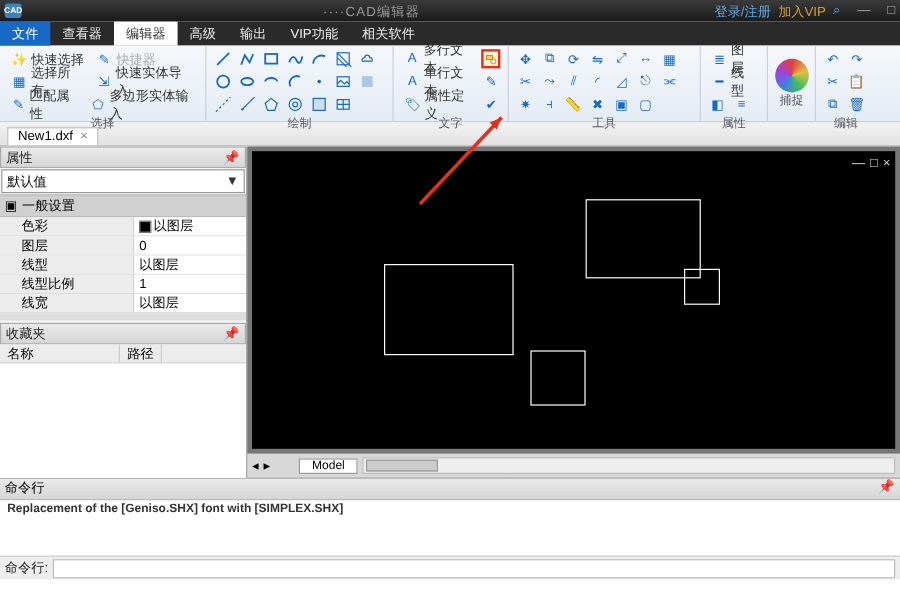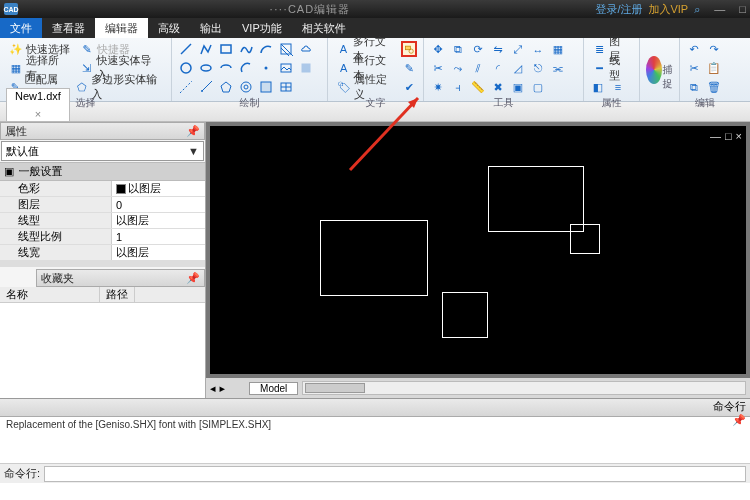--- a/index.html
+++ b/index.html
@@ -19,57 +19,57 @@
 .ribbon { height: 64px; background: linear-gradient(#f5f8fb,#e4ecf4); border-bottom: 1px solid #b8c4d0; display: flex; }
 .ribbon-group { border-right: 1px solid #c8d2dc; padding: 2px 6px 0 6px; display:flex; flex-direction:column; }
 .ribbon-group .rows { flex:1; display:flex; flex-direction:column; gap:1px; }
 .ribbon-group .row { display:flex; gap:4px; align-items:center; height:18px; }
 .ribbon-group .label { text-align:center; color:#556; font-size:10px; height:14px; }
 .rbtn { width:16px; height:16px; display:flex; align-items:center; justify-content:center; color:#1769c7; cursor:pointer; }
 .rbtn svg { width:14px; height:14px; }
 .tbtn { height:18px; display:flex; align-items:center; gap:3px; padding:0 3px; cursor:pointer; color:#333; }
 .tbtn .ic { width:14px;height:14px;display:flex;align-items:center;justify-content:center;color:#1769c7; }
 .highlight-btn { border: 2px solid #e03020; background:#fff4d6; padding:1px; }
-.ribbon-capture { display:flex;flex-direction:row;align-items:center;justify-content:center;padding:2px 6px; }
+.ribbon-capture { display:flex;flex-direction:column;align-items:center;justify-content:center;padding:2px 6px; }
 .capture-ic { width:28px;height:28px;border-radius:50%;background:conic-gradient(#e04040,#e0c040,#40c060,#4080e0,#a040e0,#e04040); }
 
 .tabstrip { height: 20px; background: linear-gradient(#f2f2f2,#e2e2e2); border-bottom:1px solid #bbb; display:flex; align-items:flex-end; padding-left:6px; }
-.file-tab { background:#fff; border:1px solid #bbb; border-bottom:none; padding:1px 8px; display:flex; align-items:center; gap:6px; font-size:10px;flex-direction:column; }
+.file-tab { background:#fff; border:1px solid #bbb; border-bottom:none; padding:1px 8px; display:flex; align-items:center; gap:6px; font-size:10px; }
 .file-tab .x { color:#888; cursor:pointer; }
 
 .workarea { display:flex; height: 276px; }
 .left-panels { width:206px; background:#f5f5f5; display:flex; flex-direction:column; border-right:1px solid #aaa; }
 .panel-head { background:linear-gradient(#eaeaea,#d6d6d6); height:18px; border:1px solid #aaa; display:flex;align-items:center;justify-content:space-between;padding:0 4px;color:#222; }
 .panel-head .pin { color:#555; }
 .prop-combo { height:20px; border:1px solid #999; margin:1px; background:#fff; display:flex;align-items:center;justify-content:space-between;padding:0 4px; }
 .prop-combo .arr { color:#333; }
 .prop-grid { flex:0 0 auto; }
 .prop-cat { background:#d0d0d0; padding:1px 4px; display:flex;align-items:center;gap:4px;border-top:1px solid #bbb;border-bottom:1px solid #bbb; }
 .prop-row { display:flex; border-bottom:1px solid #ddd; height:16px; }
 .prop-row .k { width:112px; padding-left:18px; background:#ececec; border-right:1px solid #ccc; }
 .prop-row .v { flex:1; padding-left:4px; background:#fff; display:flex;align-items:center;gap:2px; }
 .swatch { width:10px;height:10px;background:#000;border:1px solid #888;display:inline-block; }
-.fav-head { margin-top:2px;margin-left:36px; }
+.fav-head { margin-top:2px; }
 .fav-cols { display:flex; background:#ececec; border-bottom:1px solid #ccc; height:16px; }
 .fav-cols div { padding:0 6px; border-right:1px solid #ccc; }
 .fav-body { flex:1; background:#fff; }
 
 .canvas-wrap { flex:1; display:flex; flex-direction:column; background:#777; }
 .canvas { flex:1; background:#000; position:relative; margin:4px; }
 .canvas .winbtns { position:absolute; top:4px; right:4px; color:#ddd; display:flex; gap:4px; }
 .canvas .rect { position:absolute; border:1px solid #fff; }
 .arrow-annot { position:absolute; width:90px; height:90px; pointer-events:none; }
 .canvas-bottom { height:20px; background:#d8d8d8; display:flex; align-items:center; padding:0 4px; gap:4px; }
 .model-tab { background:#fff; border:1px solid #999; padding:0 10px; font-size:10px;margin-left:20px; }
 .hscroll { flex:1; height:14px; background:#eee; border:1px solid #bbb; position:relative; }
 .hscroll .thumb { position:absolute; left:2px; top:1px; width:60px; height:10px; background:#ccc; border:1px solid #999; }
 
 .cmd-section { border-top:1px solid #999; }
-.cmd-head { background:linear-gradient(#eaeaea,#d6d6d6); height:18px; border-bottom:1px solid #aaa; display:flex;align-items:flex-end;justify-content:space-between;padding:0 4px;flex-direction:column; }
-.cmd-body { height:46px; background:#fff; padding:2px 6px; color:#333; font-size:10px; }
+.cmd-head { background:linear-gradient(#eaeaea,#d6d6d6); height:18px; border-bottom:1px solid #aaa; display:flex;align-items:flex-start;justify-content:space-between;padding:0 4px; }
+.cmd-body { height:46px; background:#fff; padding:2px 6px; color:#333; font-size:10px;font-weight:bold; }
 .cmd-input-row { height:20px; background:#eee; display:flex; align-items:center; padding:0 4px; border-top:1px solid #ccc; }
 .cmd-input-row .lbl { color:#222; }
 .cmd-input-row input { flex:1; margin-left:4px; border:1px solid #bbb; height:16px; padding:0 4px; background:#fff; }
 </style>
 </head>
 <body>
 
 <div class="titlebar">
   <div class="app-icon">CAD</div>
   <div class="title">····CAD编辑器</div>

